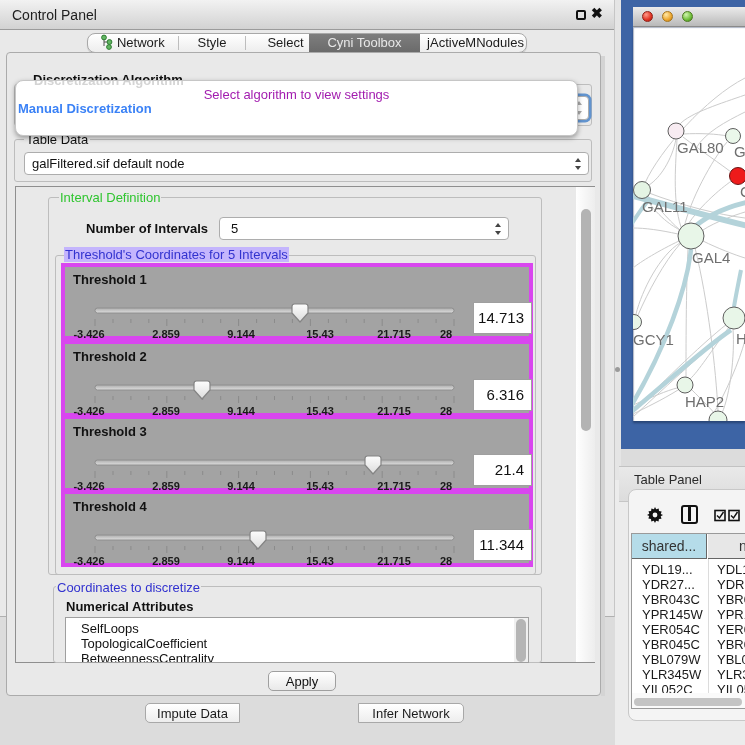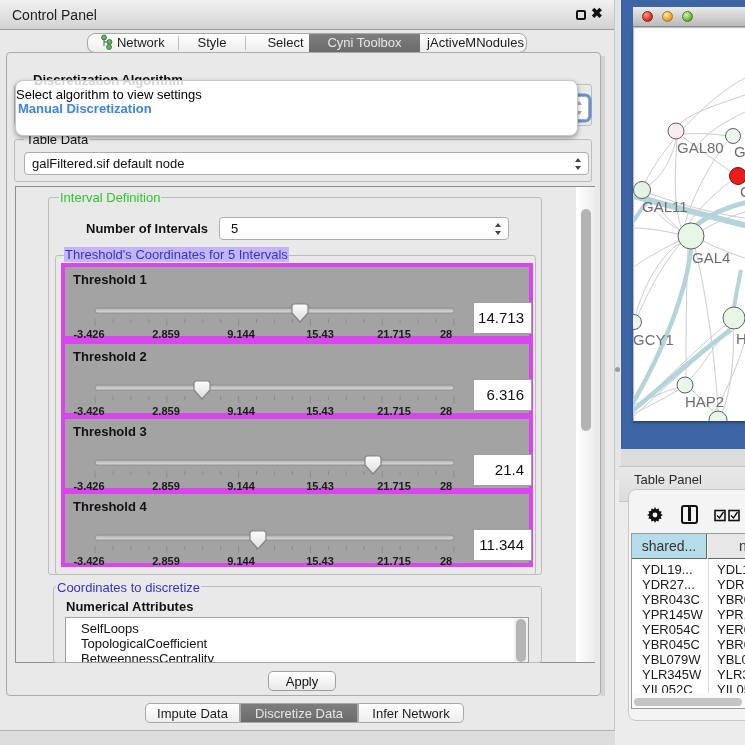--- a/index.html
+++ b/index.html
@@ -1,17 +1,17 @@
 <!DOCTYPE html>
 <html><head><meta charset="utf-8"><style>
 *{margin:0;padding:0;box-sizing:border-box}
 body{width:745px;height:745px;position:relative;overflow:hidden;background:#dcdcdc;
  font-family:"Liberation Sans",sans-serif;}
 .abs{position:absolute}
-#cp{position:absolute;left:0;top:0;width:615px;height:731px;background:#e9e9e9;border-bottom:1px solid #b0b0b0;border-right:1px solid #c6c6c6}
+#cp{position:absolute;left:0;top:0;width:615px;height:617px;background:#e9e9e9;border-bottom:1px solid #b0b0b0;border-right:1px solid #c6c6c6}
 #cptitle{position:absolute;left:0;top:0;width:100%;height:30px;
  background:linear-gradient(#f2f2f2,#d2d2d2);border-bottom:1px solid #9b9b9b}
 #cptitle span{position:absolute;left:12px;top:7px;font-size:14px;color:#1e1e1e}
 #btnmax{position:absolute;left:576px;top:10px;width:10px;height:10px;border:2px solid #111;border-radius:2px}
 #btnclose{position:absolute;left:591px;top:5px;font-size:14px;font-weight:bold;color:#111}
 #tabbar{position:absolute;left:87px;top:33px;width:440px;height:20px;
  background:linear-gradient(#ffffff,#ededed);border:1px solid #a8a8a8;border-radius:8px;
  box-shadow:0 1px 1px rgba(0,0,0,.15)}
 .tab{position:absolute;top:0;height:18px;font-size:13px;color:#1b1b1b;text-align:center;line-height:18px}
 .tabsep{position:absolute;top:2px;height:14px;width:1px;background:#bdbdbd}
@@ -174,26 +174,25 @@
      <div style="padding:3px 0 0 15px;font-size:13px;color:#111;line-height:15px">SelfLoops<br>TopologicalCoefficient<br>BetweennessCentrality</div>
   </div>
   <div class="abs" style="left:514px;top:617px;width:15px;height:46px;background:#f0f0f0;border:1px solid #9f9f9f;border-left:none">
      <div style="position:absolute;left:2px;top:1px;width:10px;height:43px;background:#b5b5b5;border-radius:5px"></div>
   </div>
 
   <div class="abs" style="left:268px;top:671px;width:68px;height:20px;background:linear-gradient(#fff,#e9e9e9);
     border:1px solid #9f9f9f;border-radius:5px;text-align:center;line-height:19px;font-size:13px;color:#111">Apply</div>
 
   <div class="btab" style="left:145px;width:95px;border-radius:5px 0 0 5px">Impute Data</div>
-  <div class="btab" style="left:240px;width:118px;background:linear-gradient(#7e7e7e,#6b6b6b);color:#e6e6e6">Discretize Data</div>
   <div class="btab" style="left:358px;width:106px;border-radius:0 5px 5px 0">Infer Network</div>
 
   <div id="popup">
     <div style="position:absolute;left:18px;top:-8px;font-size:13px;font-weight:bold;color:#d4d4d4">Discretization Algorithm</div>
-    <div style="position:absolute;left:0;top:6px;width:100%;font-size:13px;color:#000000">Select algorithm to view settings</div>
+    <div style="position:absolute;left:0;top:6px;width:100%;text-align:center;font-size:13px;color:#a21caf">Select algorithm to view settings</div>
     <div style="position:absolute;left:2px;top:20px;font-size:13px;font-weight:bold;color:#3b82f6">Manual Discretization</div>
   </div>
 </div>
 
 <div class="abs" style="left:615px;top:0;width:6px;height:745px;background:#e5e5e5"></div>
 <div class="abs" style="left:615px;top:367px;width:5px;height:5px;border-radius:50%;background:#9a9a9a"></div>
 
 <div id="netwin">
   <div id="nettitle">
     <div class="tl" style="left:9px;background:radial-gradient(circle at 35% 30%,#ff9a8a,#e03323 60%,#9c1a10);border:1px solid #8f2018"></div>

